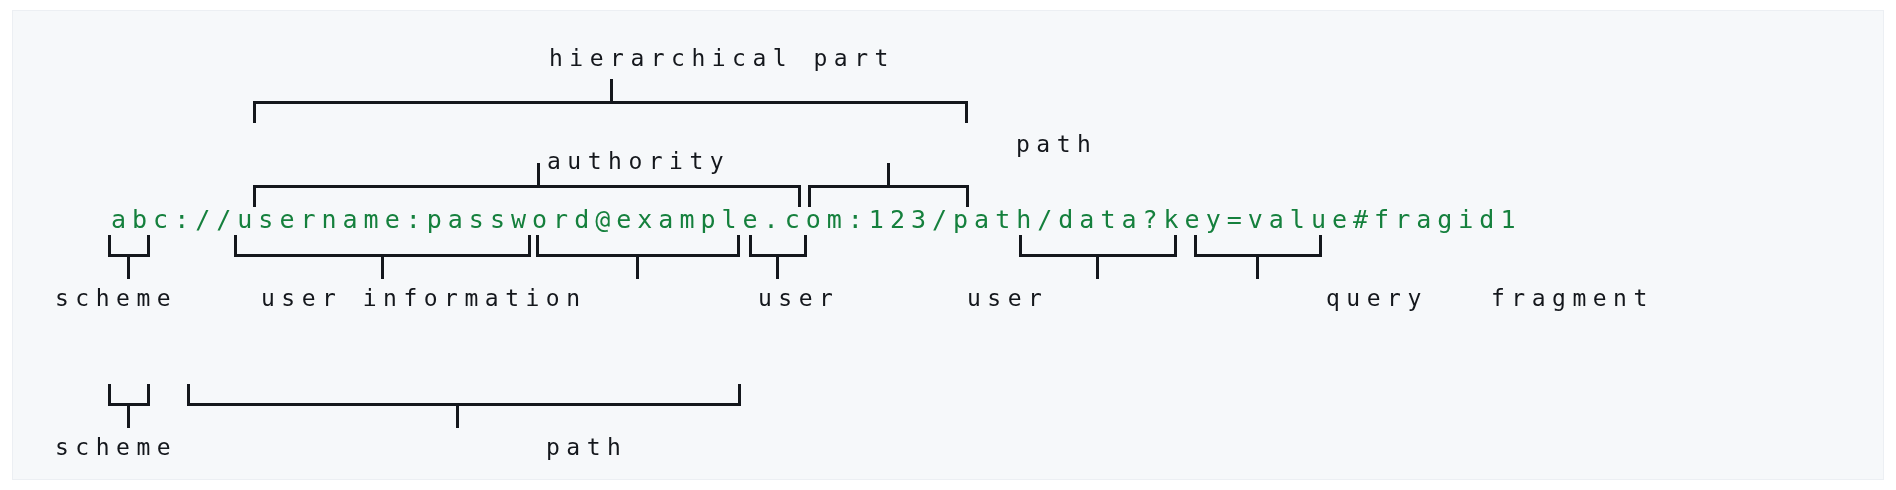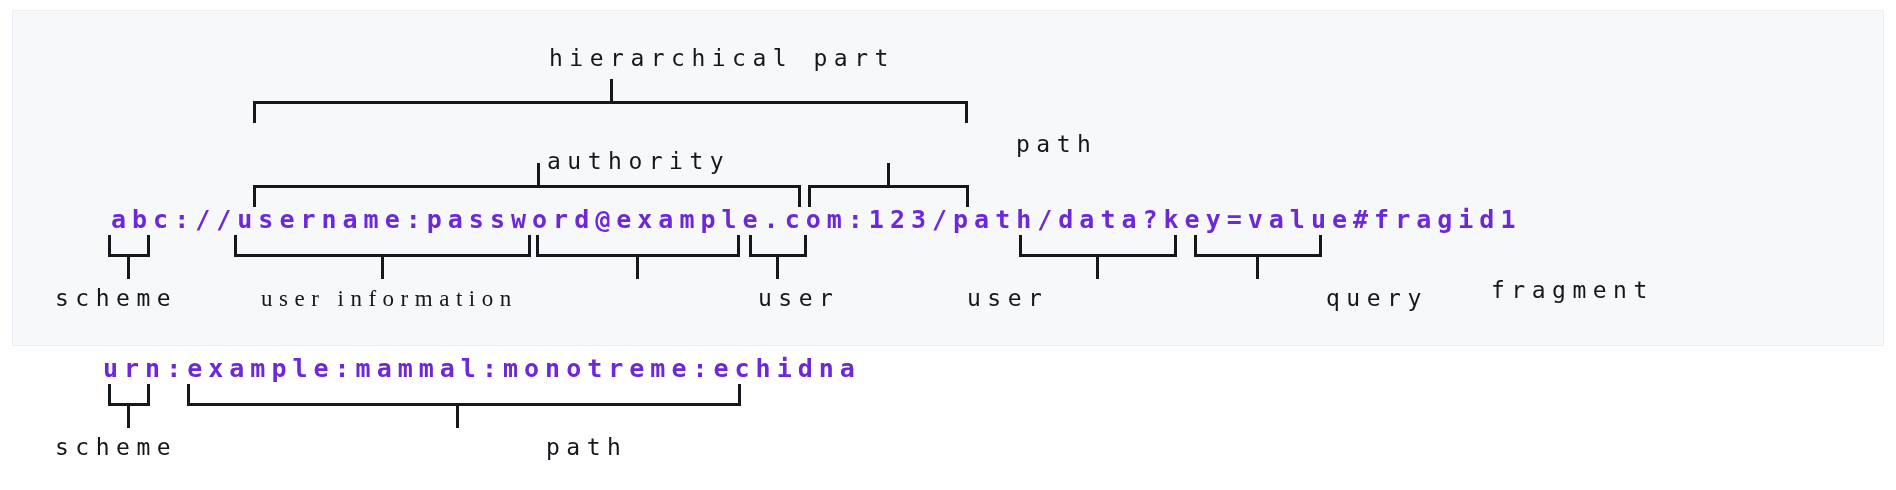--- a/index.html
+++ b/index.html
@@ -12,35 +12,34 @@
     width: 1896px;
     height: 490px;
     font-family: "DejaVu Sans Mono", "Liberation Mono", monospace;
     overflow: hidden;
   }
   #figure {
     position: absolute;
     left: 12px;
     top: 10px;
     width: 1872px;
-    height: 336px;
+    height: 470px;
     background: #f6f8fa;
     border: 1px solid #eceff3;
     box-sizing: border-box;
   }
   
   .mono {
     position: absolute;
     white-space: pre;
-    color: #6d28d9;
+    color: #15803d;
     font-family: "DejaVu Sans Mono", "Liberation Mono", monospace;
     font-size: 25px;
     letter-spacing: 6.0px;
     line-height: 1;
-    font-weight: bold;
   }
   .lbl {
     position: absolute;
     white-space: pre;
     color: #14171c;
     font-family: "DejaVu Sans Mono", "Liberation Mono", monospace;
     font-size: 23px;
     letter-spacing: 6.5px;
     line-height: 1;
   }
@@ -94,27 +93,26 @@
   <div class="br under" style="left:736px; top:224px; width:58px; height:22px;"></div>
   <div class="tick" style="left:763px; top:246px; height:22px;"></div>
 
   <div class="br under" style="left:1006px; top:224px; width:158px; height:22px;"></div>
   <div class="tick" style="left:1083px; top:246px; height:22px;"></div>
 
   <div class="br under" style="left:1181px; top:224px; width:128px; height:22px;"></div>
   <div class="tick" style="left:1243px; top:246px; height:22px;"></div>
 
   <div class="lbl" style="left:42px; top:276px;">scheme</div>
-  <div class="lbl" style="left:248px; top:276px;font-family:Liberation Serif, serif;">user information</div>
+  <div class="lbl" style="left:248px; top:276px;">user information</div>
   <div class="lbl" style="left:745px; top:276px;">user</div>
   <div class="lbl" style="left:954px; top:276px;">user</div>
   <div class="lbl" style="left:1285px; top:276px;margin-left:28px;">query</div>
-  <div class="lbl" style="left:1478px; top:268px;">fragment</div>
+  <div class="lbl" style="left:1478px; top:276px;">fragment</div>
 
-  <div class="mono" style="left:90px; top:345px;">urn:example:mammal:monotreme:echidna</div>
 
   <div class="br under" style="left:95px; top:373px; width:42px; height:22px;"></div>
   <div class="tick" style="left:114px; top:395px; height:22px;"></div>
 
   <div class="br under" style="left:174px; top:373px; width:554px; height:22px;"></div>
   <div class="tick" style="left:443px; top:395px; height:22px;"></div>
 
   <div class="lbl" style="left:42px; top:425px;">scheme</div>
   <div class="lbl" style="left:533px; top:425px;">path</div>
 

